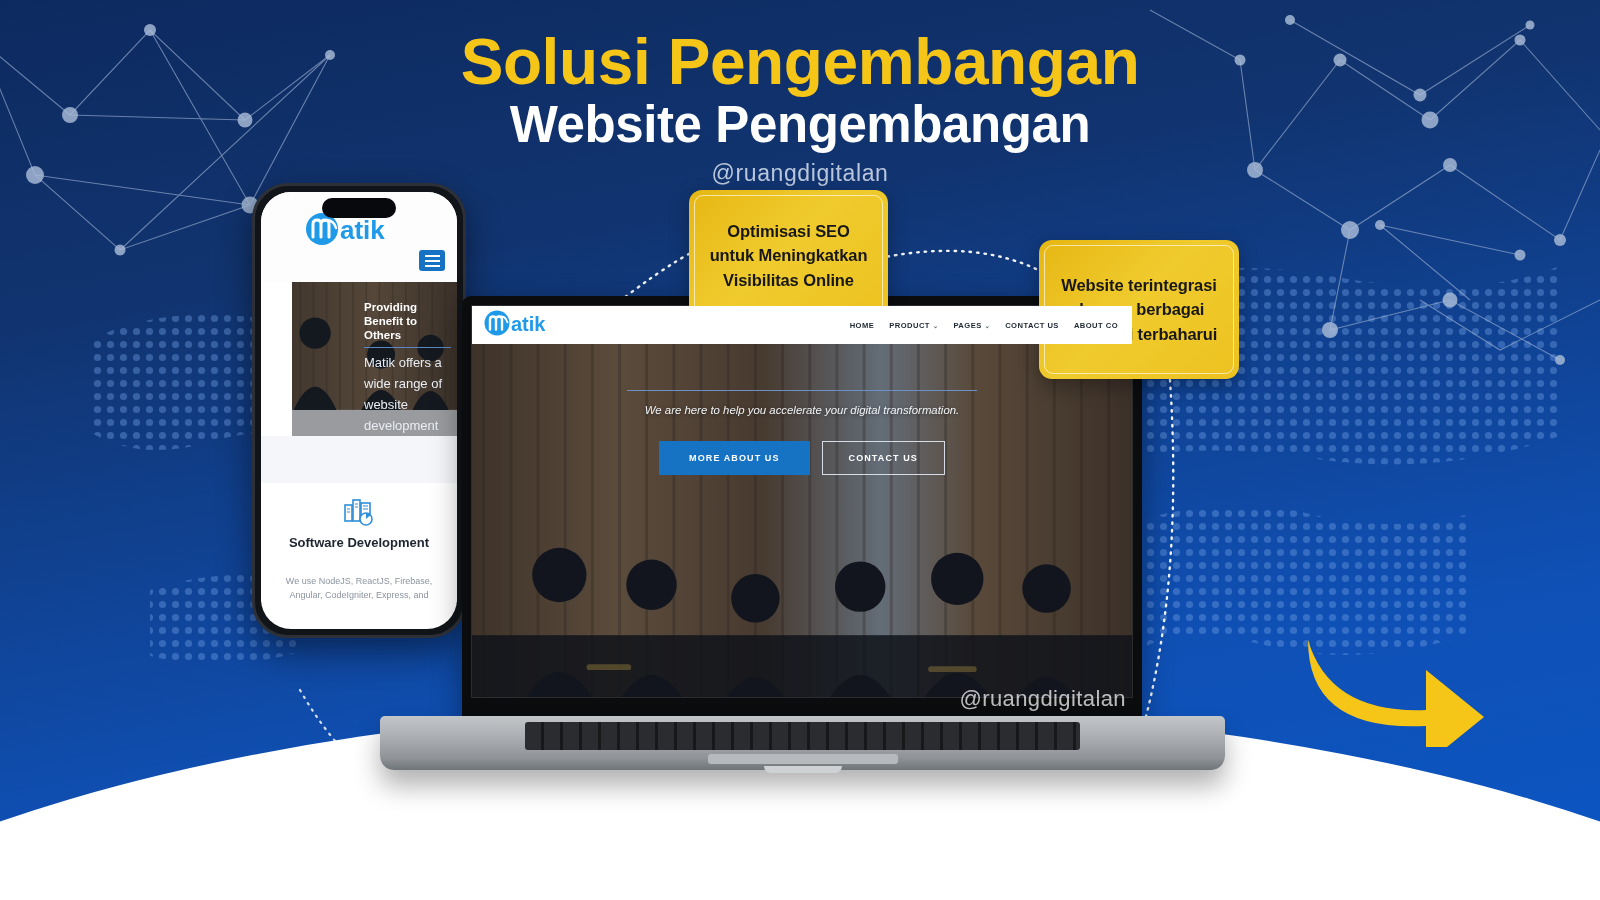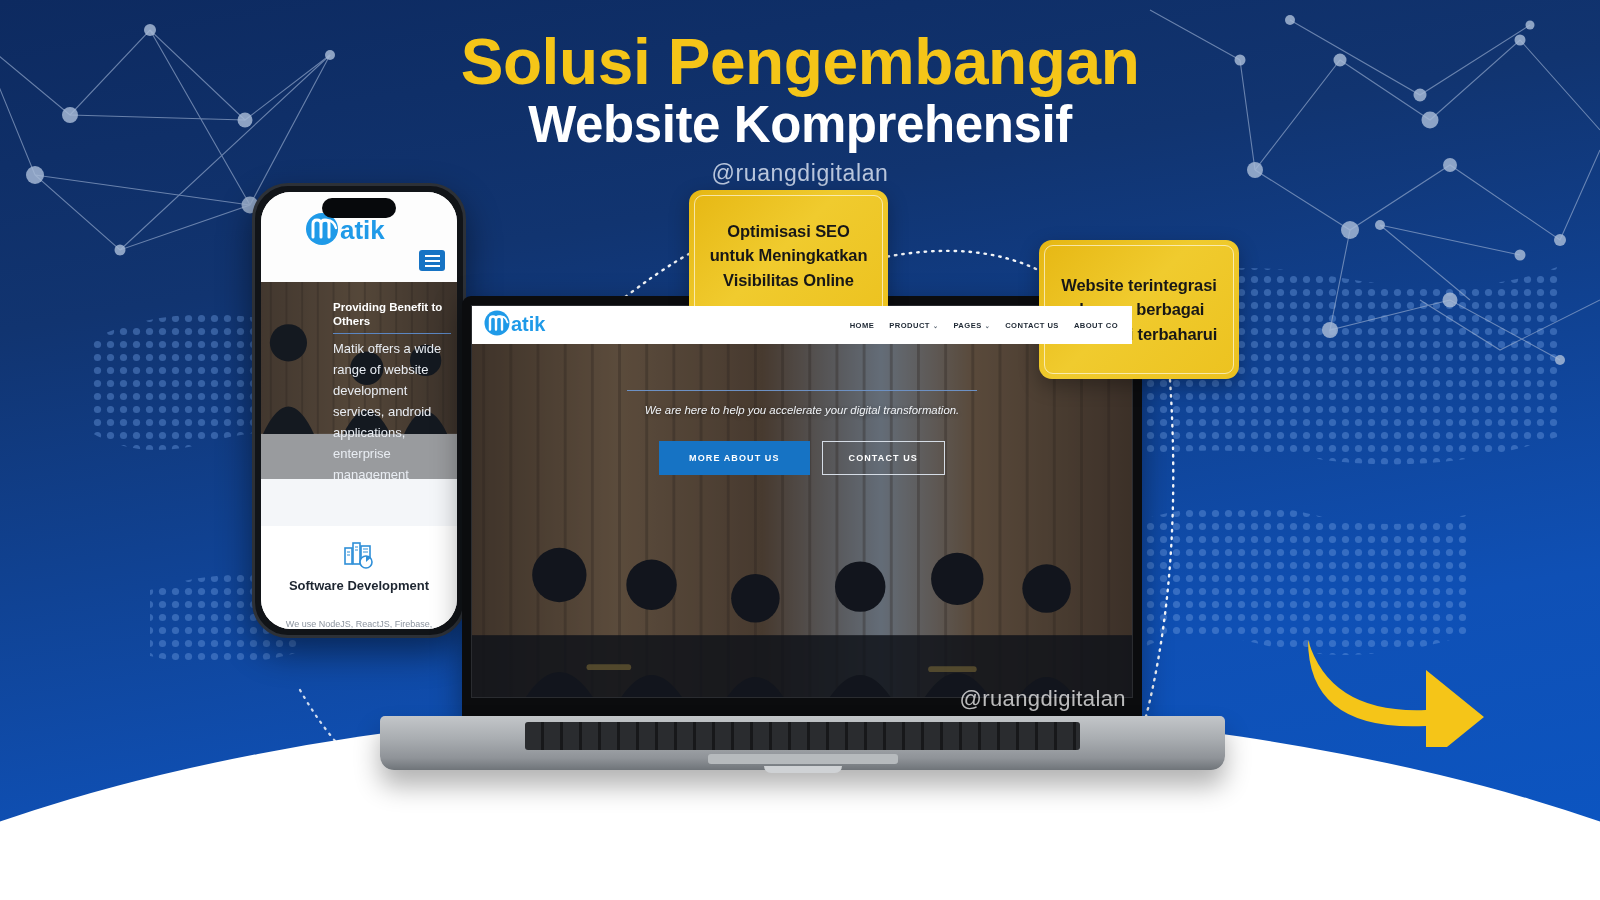--- a/index.html
+++ b/index.html
@@ -63,22 +63,23 @@
     height:90px; background:#fdfdfd; position:relative;
   }
   .ph-logo { position:absolute; left:50%; top:20px; transform:translateX(-50%); }
   .ph-burger {
     position:absolute; right:12px; top:58px;
     width:26px; height:21px; background:#1673c4; border-radius:3px;
     display:flex; flex-direction:column; justify-content:center; align-items:center; gap:3px;
   }
   .ph-burger i { display:block; width:15px; height:2px; background:#fff; }
   .ph-hero {
-    position:relative; height:197px; overflow:hidden;
+    position:relative; height:154px; overflow:hidden;
     background:linear-gradient(100deg,#4a3a2c,#6b5340 40%,#7d6148 70%,#5a4staging 100%);
+    margin-left:31px;
   }
   .ph-hero-ph { position:absolute; inset:0; }
   .ph-hero-ov { position:absolute; inset:0; background:rgba(12,16,24,.42); }
   .ph-hero-txt { position:absolute; left:72px; right:6px; top:18px; color:#fff; }
   .ph-h-title { font-size:11.5px; font-weight:bold; line-height:1.22; }
   .ph-h-rule { height:1px; background:#5b86c2; margin:5px 0 4px; }
   .ph-h-body { font-size:13px; line-height:1.62; color:#e9edf3; }
   .ph-btn-blue {
     margin-top:5px; background:#1673c4; color:#fff;
     font-size:6.6px; font-weight:bold; letter-spacing:.6px;
@@ -241,21 +242,21 @@
 
   <svg style="position:absolute;inset:0;" viewBox="0 0 1600 900">
     <path d="M596,320 Q660,268 700,248" stroke="#ffffff" stroke-width="2.4" stroke-dasharray="1.5 6" stroke-linecap="round" fill="none" opacity=".95"></path>
     <path d="M880,258 Q980,238 1046,274" stroke="#ffffff" stroke-width="2.4" stroke-dasharray="1.5 6" stroke-linecap="round" fill="none" opacity=".95"></path>
     <path d="M1170,380 Q1182,560 1150,700 Q1130,790 1070,850" stroke="#ffffff" stroke-width="2.4" stroke-dasharray="1.5 6" stroke-linecap="round" fill="none" opacity=".95"></path>
     <path d="M300,690 Q340,760 400,800" stroke="#ffffff" stroke-width="2.2" stroke-dasharray="1.5 6" stroke-linecap="round" fill="none" opacity=".8"></path>
   </svg>
 
   <div class="headline">
     <div class="h-line1">Solusi Pengembangan</div>
-    <div class="h-line2">Website Komprehensif</div>
+    <div class="h-line2">Website Pengembangan</div>
     <div class="h-handle">@ruangdigitalan</div>
   </div>
 
   <div class="phone">
     <div class="phone-screen">
       <div class="notch"></div>
 
       <div class="ph-header">
         <div class="ph-logo">
           <svg width="108" height="34" viewBox="0 0 108 34">

